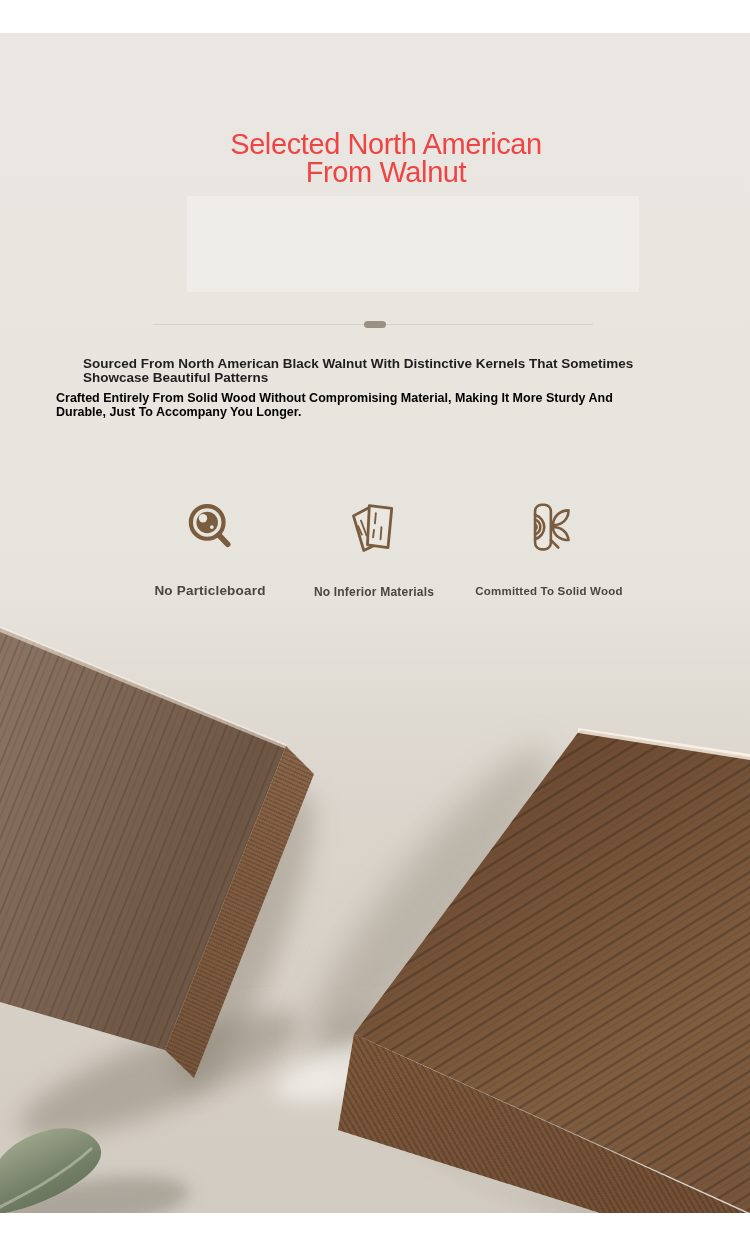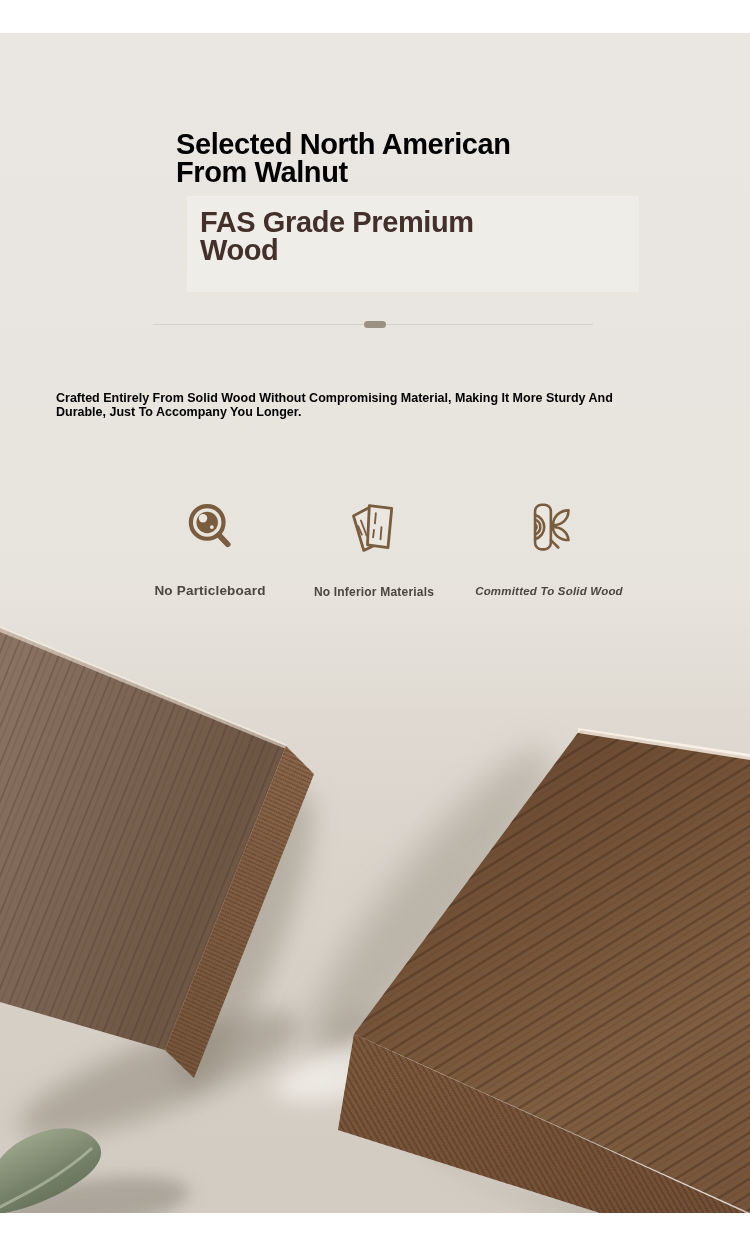--- a/index.html
+++ b/index.html
@@ -18,22 +18,22 @@
     left:187px;top:196px;width:452px;height:96px;
     background:rgba(255,255,255,0.28);
   }
   .strip{left:0;width:750px;background:#ffffff;z-index:40;}
   .strip.top{top:0;height:33px;}
   .strip.bottom{top:1213px;height:24px;}
 
   
   .h1{
     left:176px;top:130px;width:420px;
-    font-size:29px;line-height:28px;font-weight:bold;letter-spacing:-0.4px;
-    color:#000000;z-index:10;
+    font-size:29px;line-height:28px;font-weight:normal;letter-spacing:-0.4px;
+    color:#ef4444;z-index:10;text-align:center;
   }
   .h2{
     left:200px;top:208px;width:420px;
     font-size:29px;line-height:28px;font-weight:bold;letter-spacing:-0.4px;
     color:#44302a;z-index:10;
   }
   .divider-line{left:153px;top:324px;width:440px;height:1px;background:#d7d2c9;z-index:10;}
   .divider-pill{left:364px;top:321px;width:22px;height:7px;border-radius:3.5px;background:#9a9184;z-index:11;}
   .lead{
     left:83px;top:357px;width:592px;
@@ -46,21 +46,21 @@
 
   
   .feature{position:absolute;top:499px;width:176px;text-align:center;z-index:10;}
   .feature .ic{display:inline-block;}
   .f1{left:122px;text-align:center;}  .f2{left:286px;}  .f3{left:461px;}
   .flabel{
     margin-top:24px;font-weight:600;color:#4b463f;letter-spacing:0.2px;
   }
   .f1 .flabel{font-size:13.5px;margin-top:22px;}
   .f2 .flabel{font-size:12px;}
-  .f3 .flabel{font-size:11.5px;font-style:italic;}
+  .f3 .flabel{font-size:11.5px;}
 
   
   .fabric{
     left:0;top:600px;width:750px;height:613px;
     background:linear-gradient(180deg,rgba(223,217,209,0) 0%,rgba(219,213,204,0.6) 18%,#d9d3ca 45%,#d6cfc6 70%,#d2cbc1 100%);
   }
   .soft{border-radius:50%;}
   .sh-left-end{left:210px;top:780px;width:70px;height:320px;transform:rotate(22deg);
     background:rgba(130,118,103,0.38);filter:blur(12px);}
   .sh-left-bottom{left:10px;top:1040px;width:300px;height:70px;transform:rotate(-21deg);
@@ -117,28 +117,25 @@
 <div class="stage">
 
   <div class="abs content-bg"></div>
   <div class="abs fas-panel"></div>
 
   <div class="abs h1">
     <div>Selected North American</div>
     <div>From Walnut</div>
   </div>
 
-  <div class="abs h2">
-    <div>FAS Grade Premium</div>
-    <div>Wood</div>
-  </div>
 
   <div class="abs divider-line"></div>
   <div class="abs divider-pill"></div>
 
+  <div class="abs lead">Sourced From North American Black Walnut With Distinctive Kernels That Sometimes Showcase Beautiful Patterns</div>
   <div class="abs body-text">Crafted Entirely From Solid Wood Without Compromising Material, Making It More Sturdy And Durable, Just To Accompany You Longer.</div>
 
   <div class="feature f1">
     <svg class="ic" width="56" height="58" viewBox="0 0 60 62">
       <circle cx="27" cy="25" r="17.5" fill="none" stroke="#7a5c3f" stroke-width="4.5"></circle>
       <circle cx="27" cy="25" r="11.5" fill="#7a5c3f"></circle>
       <circle cx="22.5" cy="20.5" r="4.5" fill="#eae7e1"></circle>
       <circle cx="32" cy="30" r="2" fill="#eae7e1"></circle>
       <line x1="39.5" y1="38.5" x2="49" y2="48.5" stroke="#7a5c3f" stroke-width="6" stroke-linecap="round"></line>
     </svg>

